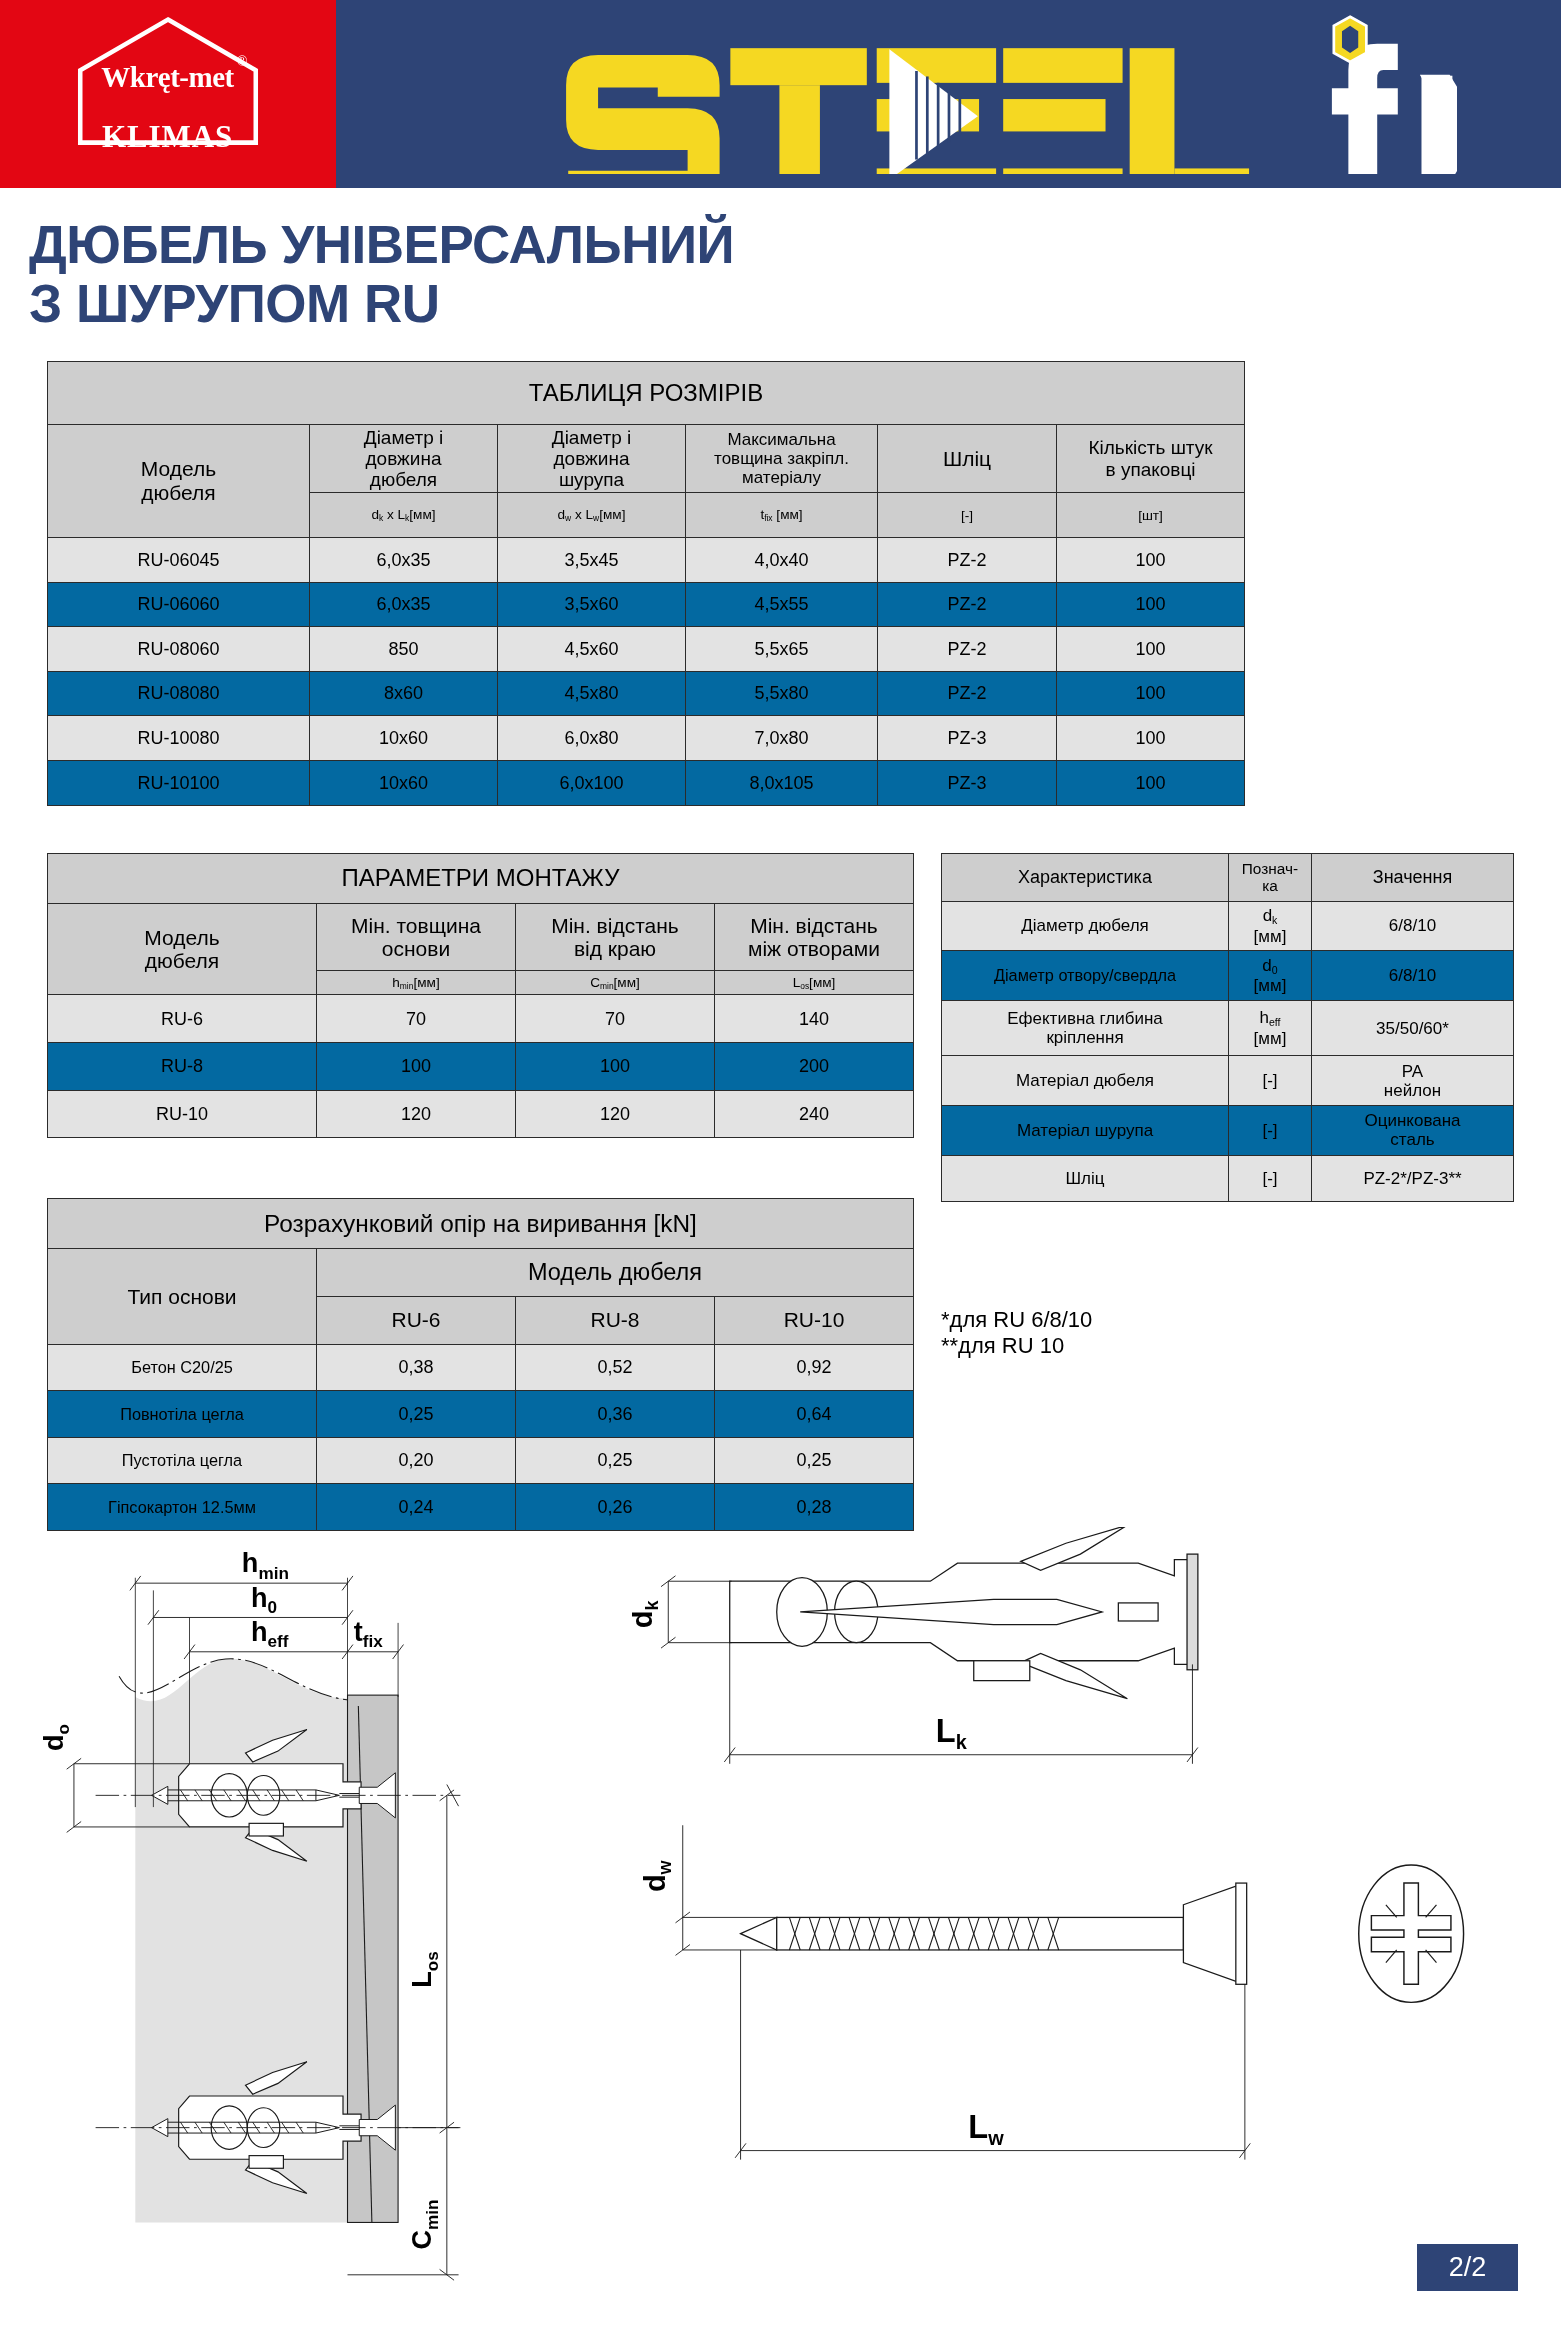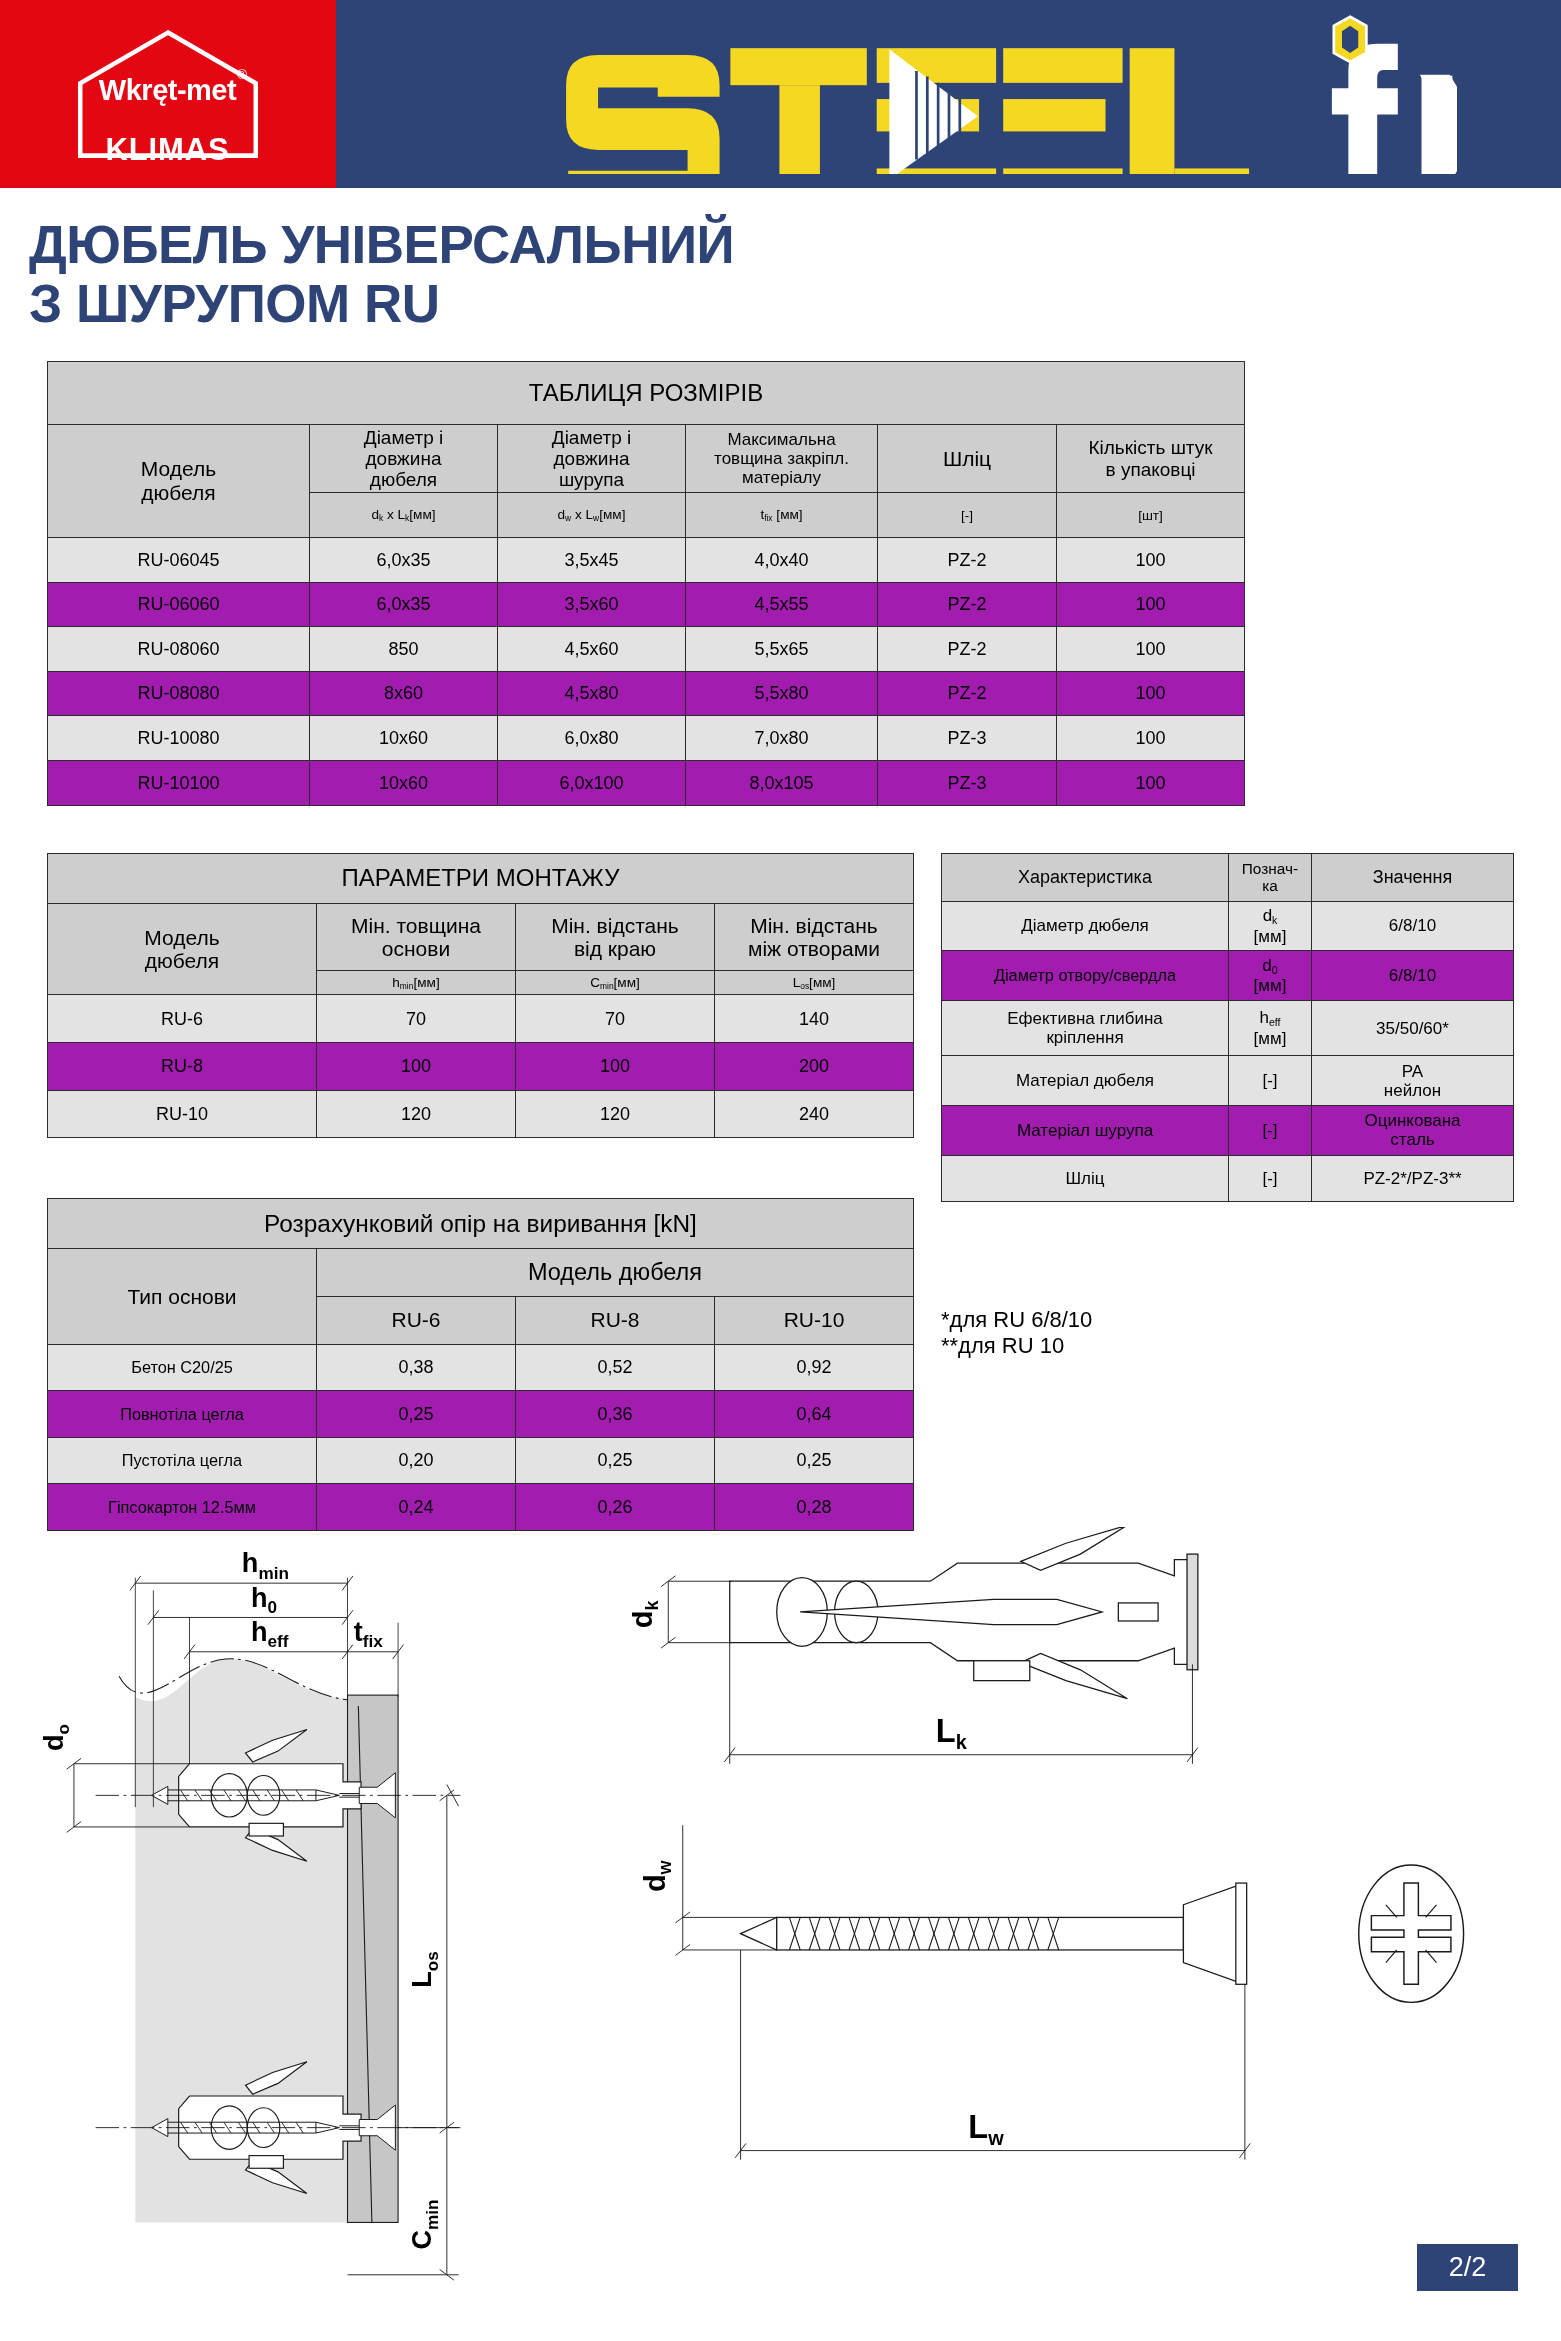--- a/index.html
+++ b/index.html
@@ -4,21 +4,21 @@
 <style>
   html,body{margin:0;padding:0;background:#fff;}
   body{width:1561px;height:2342px;position:relative;overflow:hidden;
        font-family:"Liberation Sans","DejaVu Sans",sans-serif;color:#000;}
 
   
   .header{position:absolute;left:0;top:0;width:1561px;height:188px;}
   .hdr-red{position:absolute;left:0;top:0;width:336px;height:188px;background:#E30613;}
   .hdr-navy{position:absolute;left:336px;top:0;width:1225px;height:188px;background:#2E4476;}
 
-  .logo-box{position:absolute;left:51px;top:27px;width:233px;height:136px;}
+  .logo-box{position:absolute;left:51px;top:14px;width:233px;height:136px;font-family:Liberation Serif, serif;}
   .logo-house{position:absolute;left:22px;top:0;width:190px;height:101px;}
   .logo-house svg{display:block;}
   .logo-wm{position:absolute;left:0;top:47px;width:233px;text-align:center;
            color:#fff;font-weight:bold;font-size:29px;letter-spacing:-0.5px;}
   .logo-klimas{position:absolute;left:0;top:105px;width:233px;text-align:center;
            color:#fff;font-weight:bold;font-size:31px;letter-spacing:0.9px;}
 
   .steel-wrap{position:absolute;left:336px;top:0;width:1225px;height:188px;}
   .steel-svg{position:absolute;left:217px;top:14.5px;}
 
@@ -29,21 +29,21 @@
 
   
   table.dt{border-collapse:collapse;table-layout:fixed;
            font-size:18px;background:#fff;}
   table.dt td{border:1.8px solid #2b2b2b;text-align:center;vertical-align:middle;
               padding:1.8px 2.7px;line-height:1.12;}
   .tbl-title{background:#CECECE;font-size:24px;padding:11px 0 !important;}
   .hd{background:#CECECE;font-size:21px;}
   .hdsub{background:#CECECE;font-size:13.6px;}
   .rowA{background:#E3E3E3;}
-  .rowB{background:#a21caf;margin-left:44px;}
+  .rowB{background:#0369a1;margin-left:44px;}
   sub{font-size:.62em;vertical-align:-0.25em;}
 
   
   #tbl-sizes{position:absolute;left:47px;top:361px;width:1196px;}
   #tbl-sizes td{height:40px;}
   #tbl-mount{position:absolute;left:47px;top:853px;width:866px;}
   #tbl-tech{position:absolute;left:941px;top:853px;width:573px;}
   #tbl-tech td{font-size:17px;}
   #tbl-pull{position:absolute;left:47px;top:1198px;width:866px;}
 

